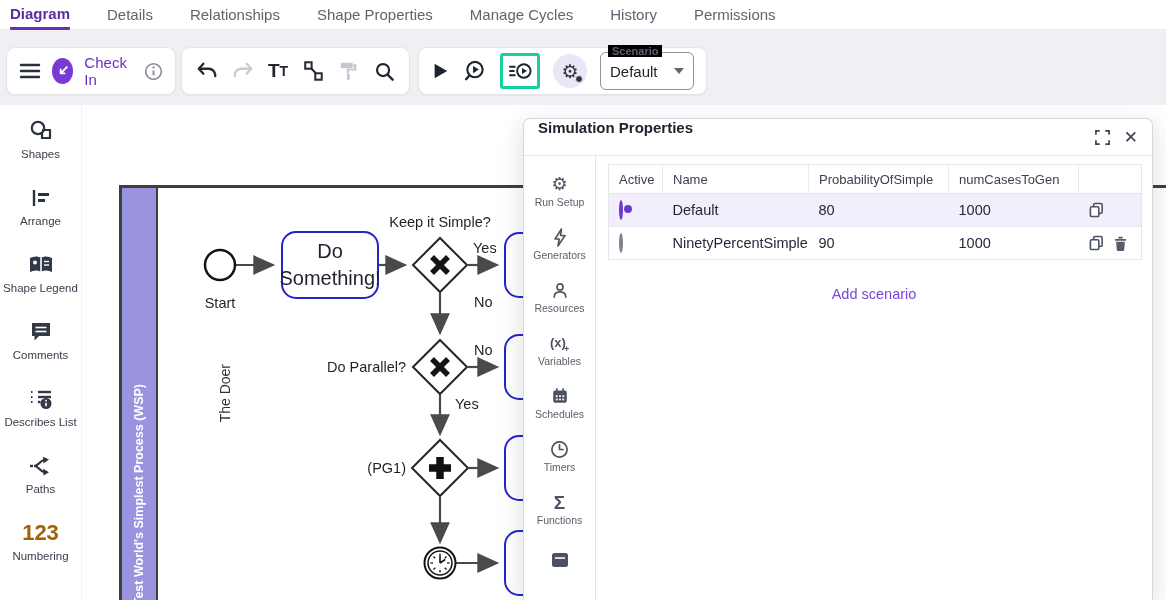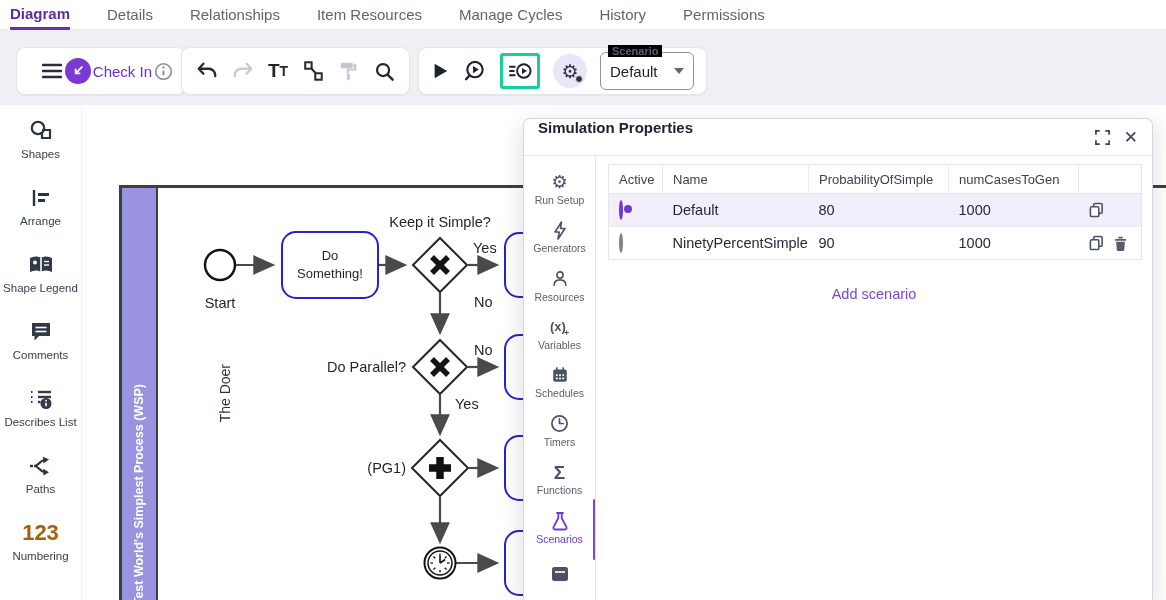--- a/index.html
+++ b/index.html
@@ -11,21 +11,21 @@
     padding-left:10px; background:#fff; border-bottom:1px solid #ebebf0;text-align:right; }
   .tab { font-size:15px; color:#5f6470; height:30px; display:flex; align-items:center;
     cursor:pointer; white-space:nowrap; }
   .tab.active { color:#5b2da0; font-weight:700; border-bottom:3px solid #6331b8; border-radius:1px; }
 
   
   .toolstrip { height:75px; background:#eff0f4; position:relative; }
   .card { position:absolute; top:17px; height:48px; background:#fff;
     border:1px solid #e3e5ea; border-radius:9px; display:flex; align-items:center;
     box-shadow:0 1px 2px rgba(20,20,40,.05); }
-  .card1 { left:16px; width:170px; padding:0 12px; gap:2px;justify-content:flex-end; }
+  .card1 { left:6px; width:170px; padding:0 12px; gap:11px; }
   .card2 { left:181px; width:229px; padding:0 14px; justify-content:space-between; }
   .card3 { left:418px; width:289px; padding:0 12px; gap:13px; }
   .icon-btn { display:flex; align-items:center; justify-content:center; cursor:pointer; }
   .checkin-circle { width:26px; height:26px; border-radius:50%; background:#7a3ad2;
     display:flex; align-items:center; justify-content:center; }
   .checkin-label { color:#6b30c7; font-size:15px; font-weight:500; cursor:pointer; }
   .tt { font-weight:700; color:#20252f; cursor:pointer; }
   .tt .big { font-size:19px; } .tt .small { font-size:14px; }
   .sim-btn { width:40px; height:36px; border:3px solid #15cf9e; border-radius:3px;
     display:flex; align-items:center; justify-content:center; background:#fff; cursor:pointer; }
@@ -59,21 +59,21 @@
   .pool-band { position:absolute; left:0; top:0; bottom:0; width:36px; background:#9a93e0;
     border-right:2px solid #3e3e3e; display:flex; align-items:center; justify-content:center; }
   .vtext { writing-mode:vertical-rl; transform:rotate(180deg); white-space:nowrap; }
   .pool-title { color:#fff; font-size:12.5px; font-weight:600; }
   .lane-label-wrap { position:absolute; left:92px; top:0; height:410px; width:22px;
     display:flex; align-items:center; justify-content:center; }
   .lane-title { color:#2c323d; font-size:14px; }
   .diagram-svg { position:absolute; left:0; top:0; }
   .task1-label { position:absolute; left:207px; top:127px; width:82px; height:66px;
     display:flex; align-items:center; justify-content:center; text-align:center;
-    font-size:13px; color:#1d222b; line-height:1.35; }
+    font-size:20px; color:#1d222b; line-height:1.35; }
 
   
   .dialog { position:absolute; left:441px; top:13px; width:630px; height:482px;
     background:#fff; border:1px solid #d4d7df; border-bottom:none; border-radius:7px 7px 0 0;
     box-shadow:0 6px 24px rgba(40,40,70,.16); z-index:10; display:flex; flex-direction:column; }
   .dlg-header { height:37px; flex:none; display:flex; padding:0 14px;
     border-bottom:1px solid #e6e8ed; }
   .dlg-title { font-size:15px; font-weight:700; color:#20242e; }
   .dlg-header .icon-btn { margin-left:14px; color:#3c434f; }
   .dlg-header .spacer { flex:1; }
@@ -113,21 +113,21 @@
   .add-scenario { display:block; text-align:center; margin-top:26px; color:#7a45d8;
     font-size:14.5px; cursor:pointer; text-decoration:none; }
 </style>
 </head>
 <body>
 
 <div class="tabbar">
   <div class="tab active">Diagram</div>
   <div class="tab">Details</div>
   <div class="tab">Relationships</div>
-  <div class="tab">Item Resources</div>
+  <div class="tab">Shape Properties</div>
   <div class="tab">Manage Cycles</div>
   <div class="tab">History</div>
   <div class="tab">Permissions</div>
 </div>
 
 <div class="toolstrip">
 
   <div class="card card1">
     <span class="icon-btn">
       <svg width="22" height="18" viewBox="0 0 22 18">
@@ -456,28 +456,20 @@
               <svg width="19" height="19" viewBox="0 0 20 20">
                   <circle cx="10" cy="10" r="8" fill="none" stroke="currentColor" stroke-width="1.8"></circle>
                   <path d="M10 10 V5.2 M10 10 H13.8" stroke="currentColor" stroke-width="1.8" fill="none" stroke-linecap="round"></path>
                 </svg>
             </span>
             <span class="rail-label">Timers</span>
           </div>
           <div class="rail-item">
             <span class="glyph sigma">Σ</span>
             <span class="rail-label">Functions</span>
-          </div>
-          <div class="rail-item active">
-            <span class="glyph">
-              <svg width="18" height="20" viewBox="0 0 18 20">
-                  <path d="M6 2 H12 M7.3 2 V7 L2.5 16.2 A1.6 1.6 0 0 0 4 18.5 H14 A1.6 1.6 0 0 0 15.5 16.2 L10.7 7 V2" fill="none" stroke="currentColor" stroke-width="1.8" stroke-linecap="round" stroke-linejoin="round"></path>
-                </svg>
-            </span>
-            <span class="rail-label">Scenarios</span>
           </div>
           <div class="rail-item">
             <span class="glyph">
               <svg width="20" height="18" viewBox="0 0 20 18">
                   <rect x="2" y="0" width="16" height="14" rx="2.5" fill="#4b5361"></rect>
                   <line x1="5" y1="5" x2="15" y2="5" stroke="#fff" stroke-width="1.6"></line>
                 </svg>
             </span>
           </div>
         </div>

